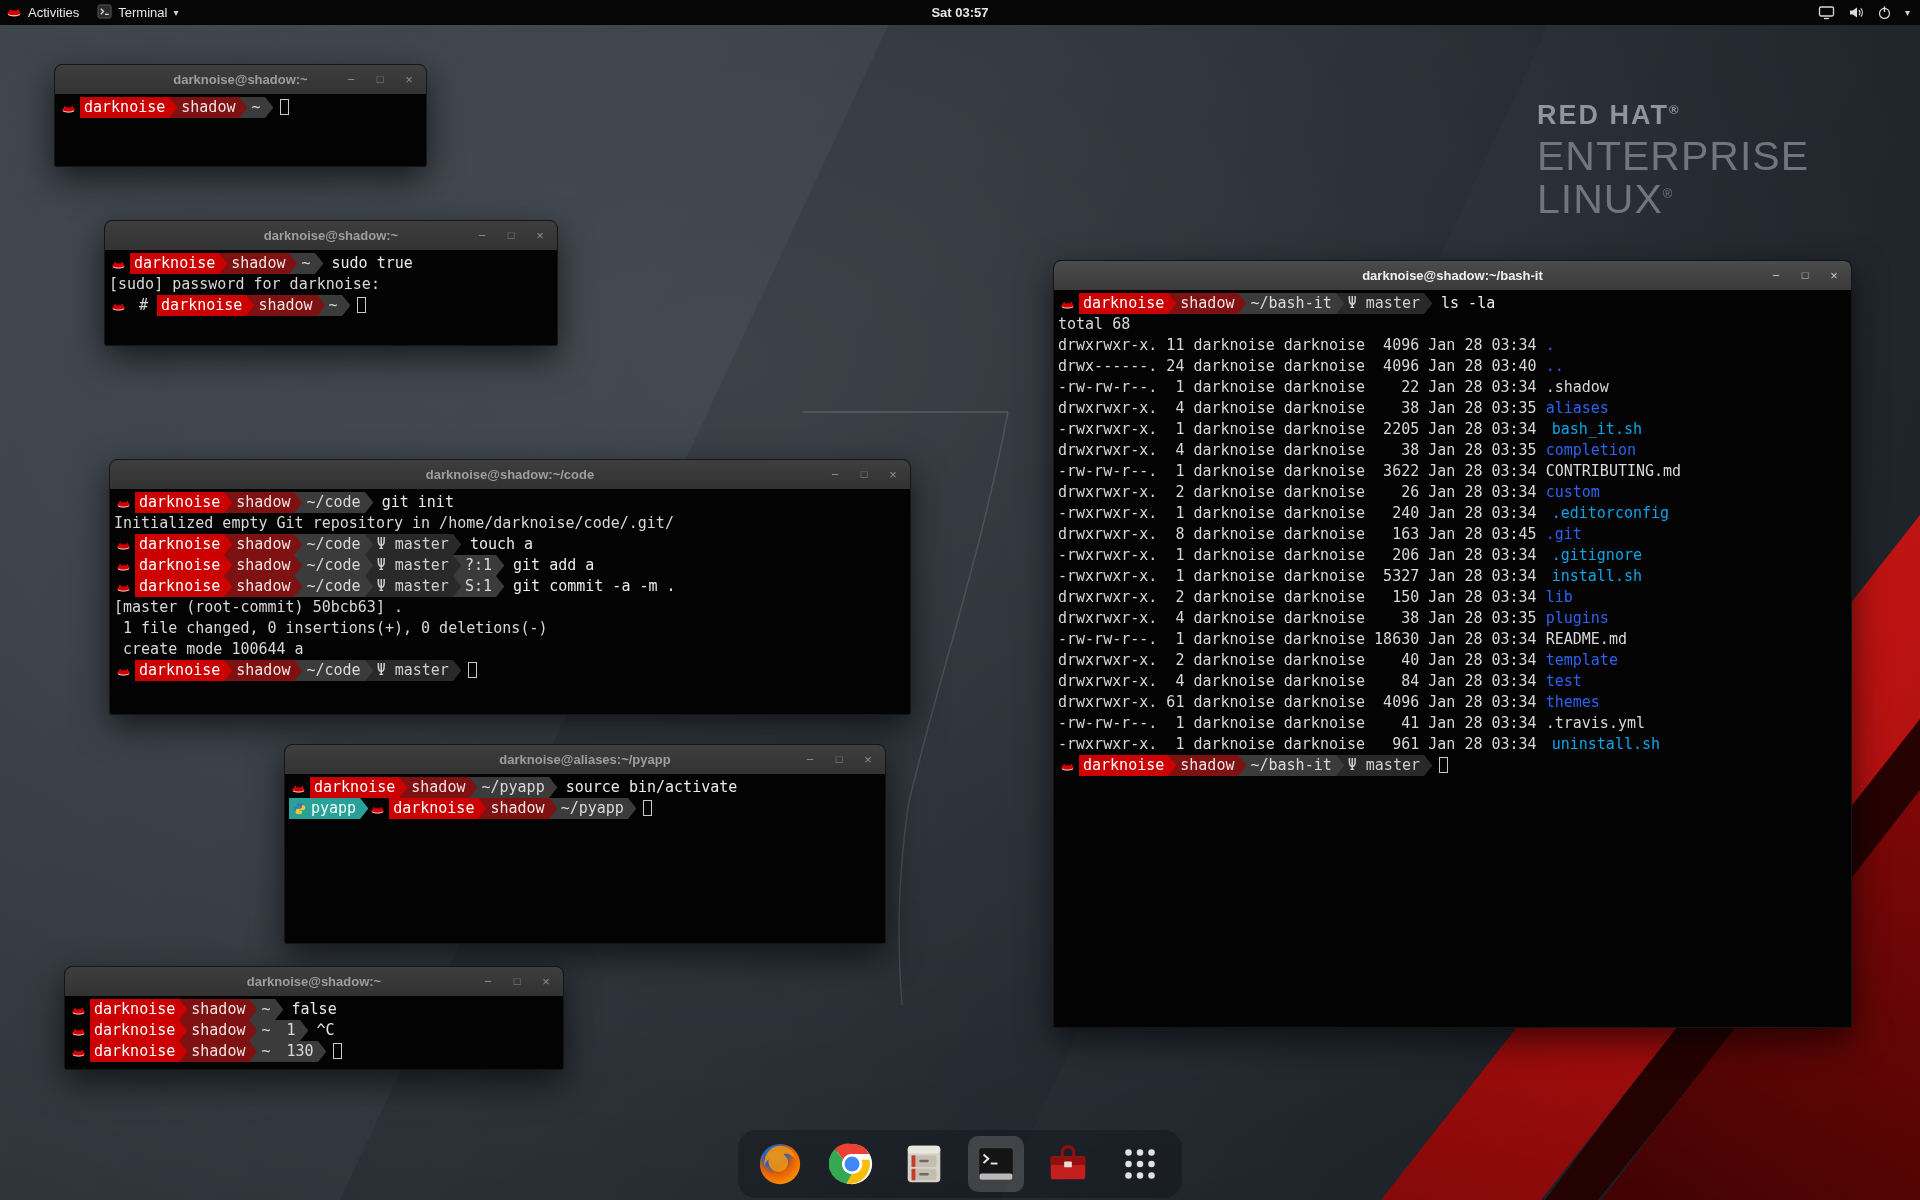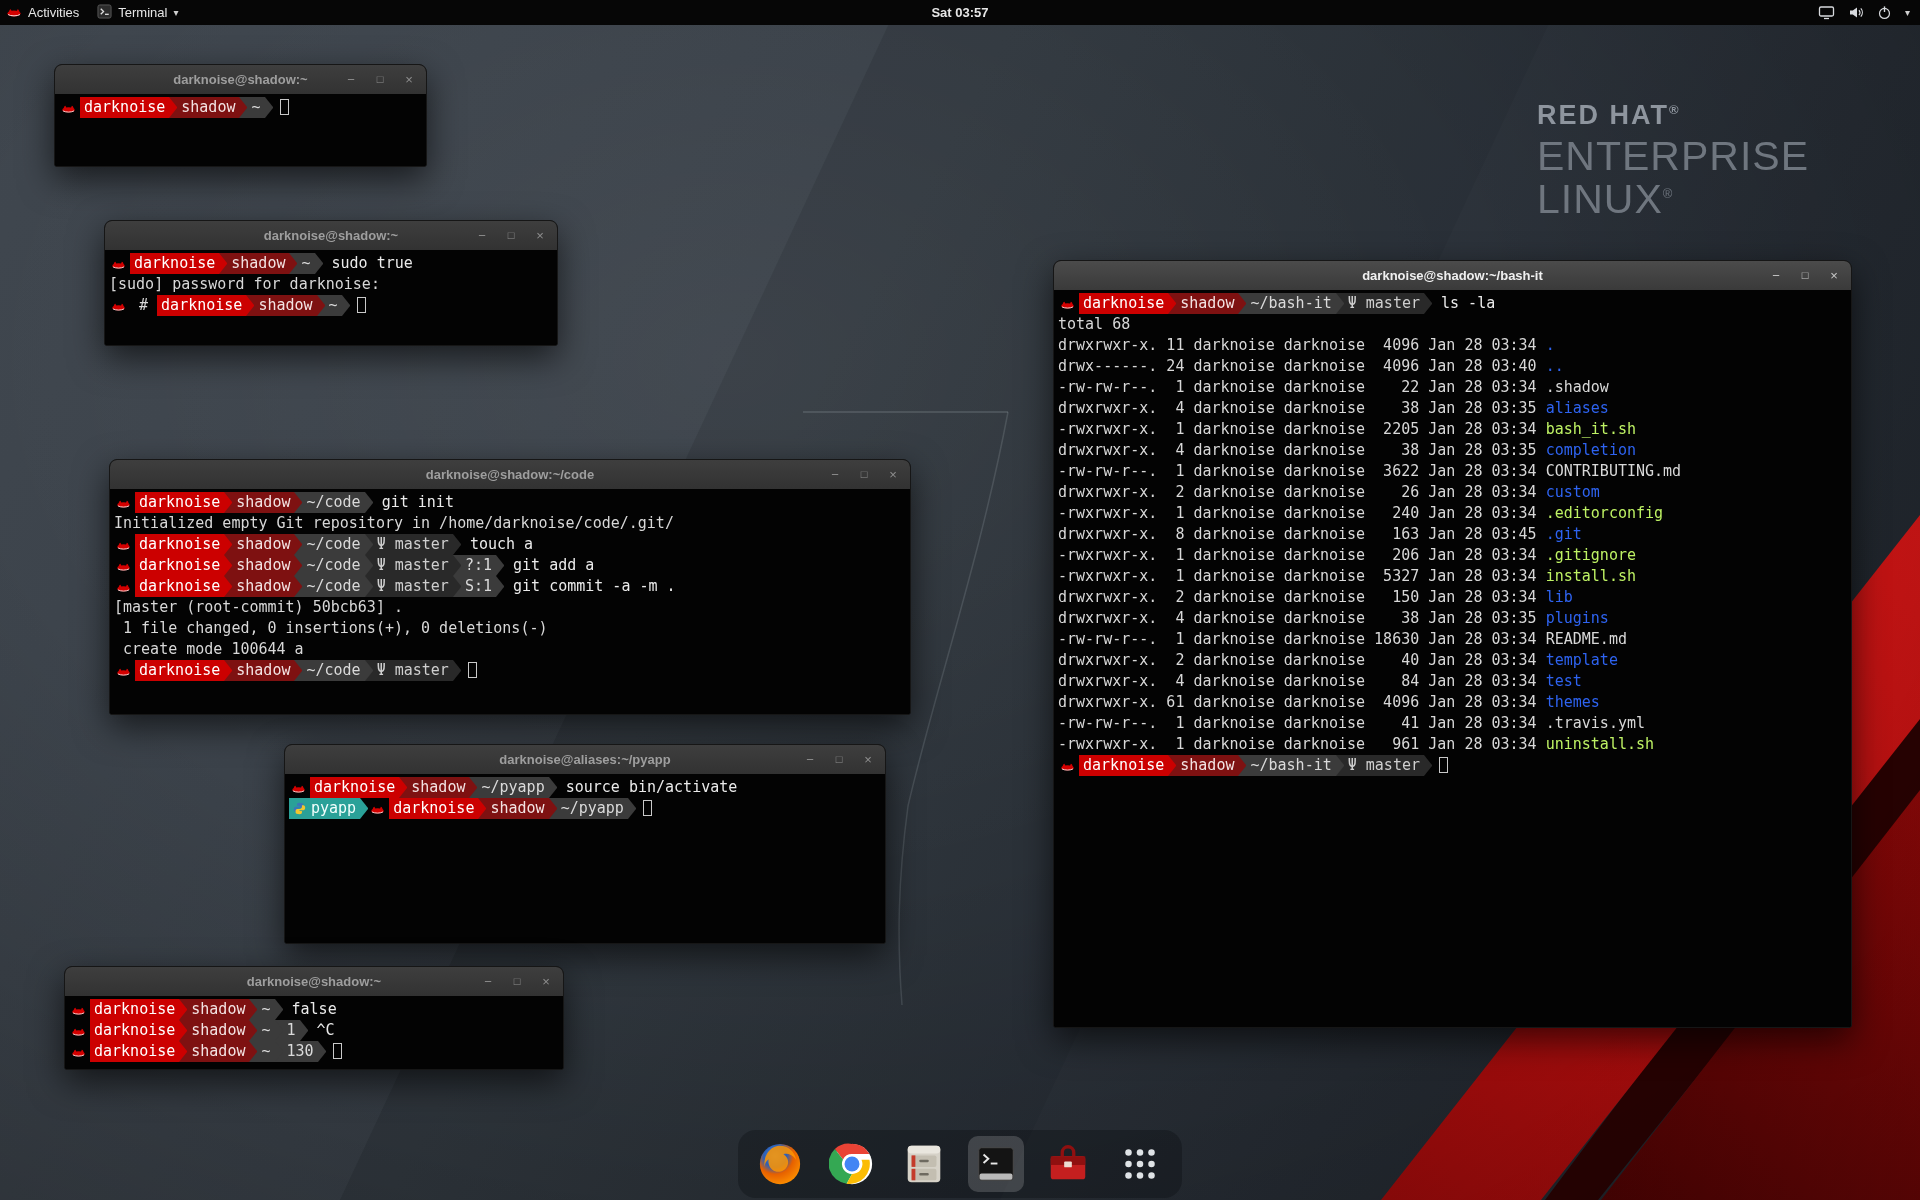--- a/index.html
+++ b/index.html
@@ -50,21 +50,21 @@
   .seg{display:inline-flex;align-items:center;padding:0 4px;}
   .plsep{width:0;height:21px;box-sizing:border-box;
     border-top:10.5px solid transparent;border-bottom:10.5px solid transparent;border-left:8px solid transparent;}
   .picon{display:inline-flex;align-items:center;padding:0 4px 0 2px;}
   .vicon{display:inline-flex;align-items:center;margin-right:5px;}
   .cursor{width:9px;height:16px;border:1px solid #c9c9c9;margin:2px 0 0 7px;box-sizing:border-box;}
   .t-plain,.t-cmd,.t-file,.t-dir,.t-exec{display:inline-flex;align-items:center;}
   .t-cmd{color:#ebebeb;}
   .t-file{color:#d8d8d8;}
   .t-dir{color:#2e63f0;}
-  .t-exec{color:#bef264;}
+  .t-exec{color:#0ea5e9;margin-left:6px;}
 
   
   .dock{position:absolute;left:50%;bottom:2px;transform:translateX(-50%);z-index:40;
     display:flex;align-items:center;gap:16px;padding:6px 14px;border-radius:18px;background:rgba(8,10,14,0.30);}
   .dock-item{width:56px;height:56px;display:flex;align-items:center;justify-content:center;border-radius:10px;}
   .dock-item.running{background:rgba(255,255,255,0.17);}
   .dock-item svg{display:block;}
 </style>
 </head>
 <body>

